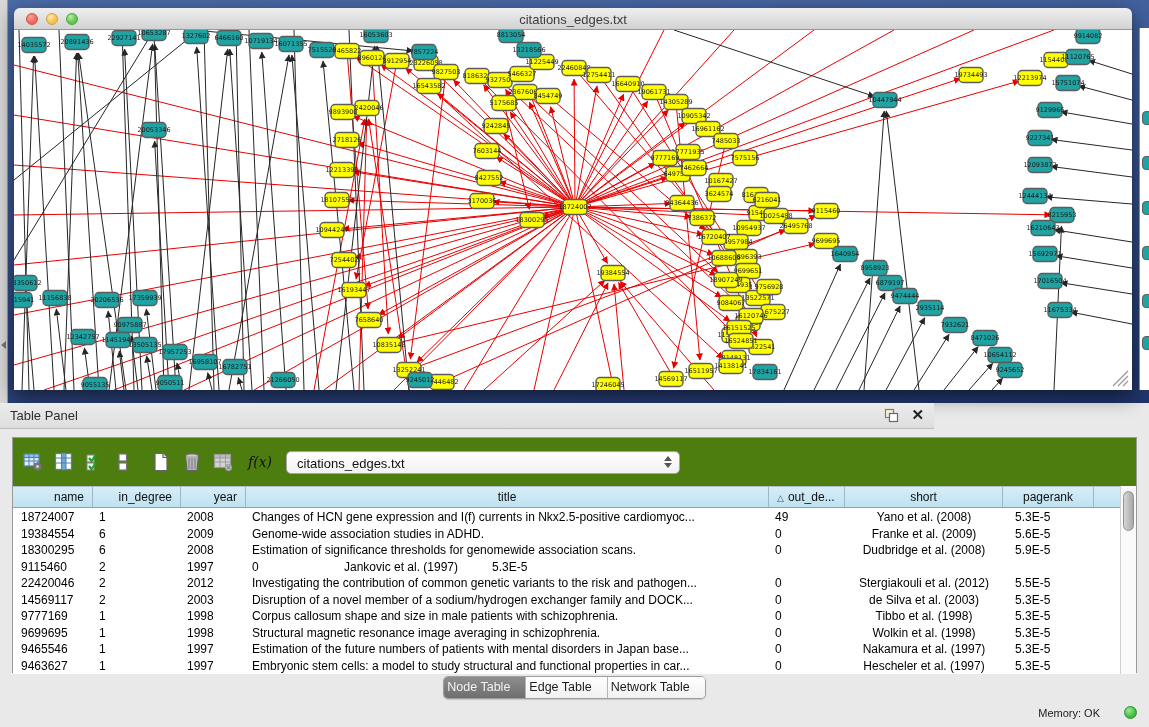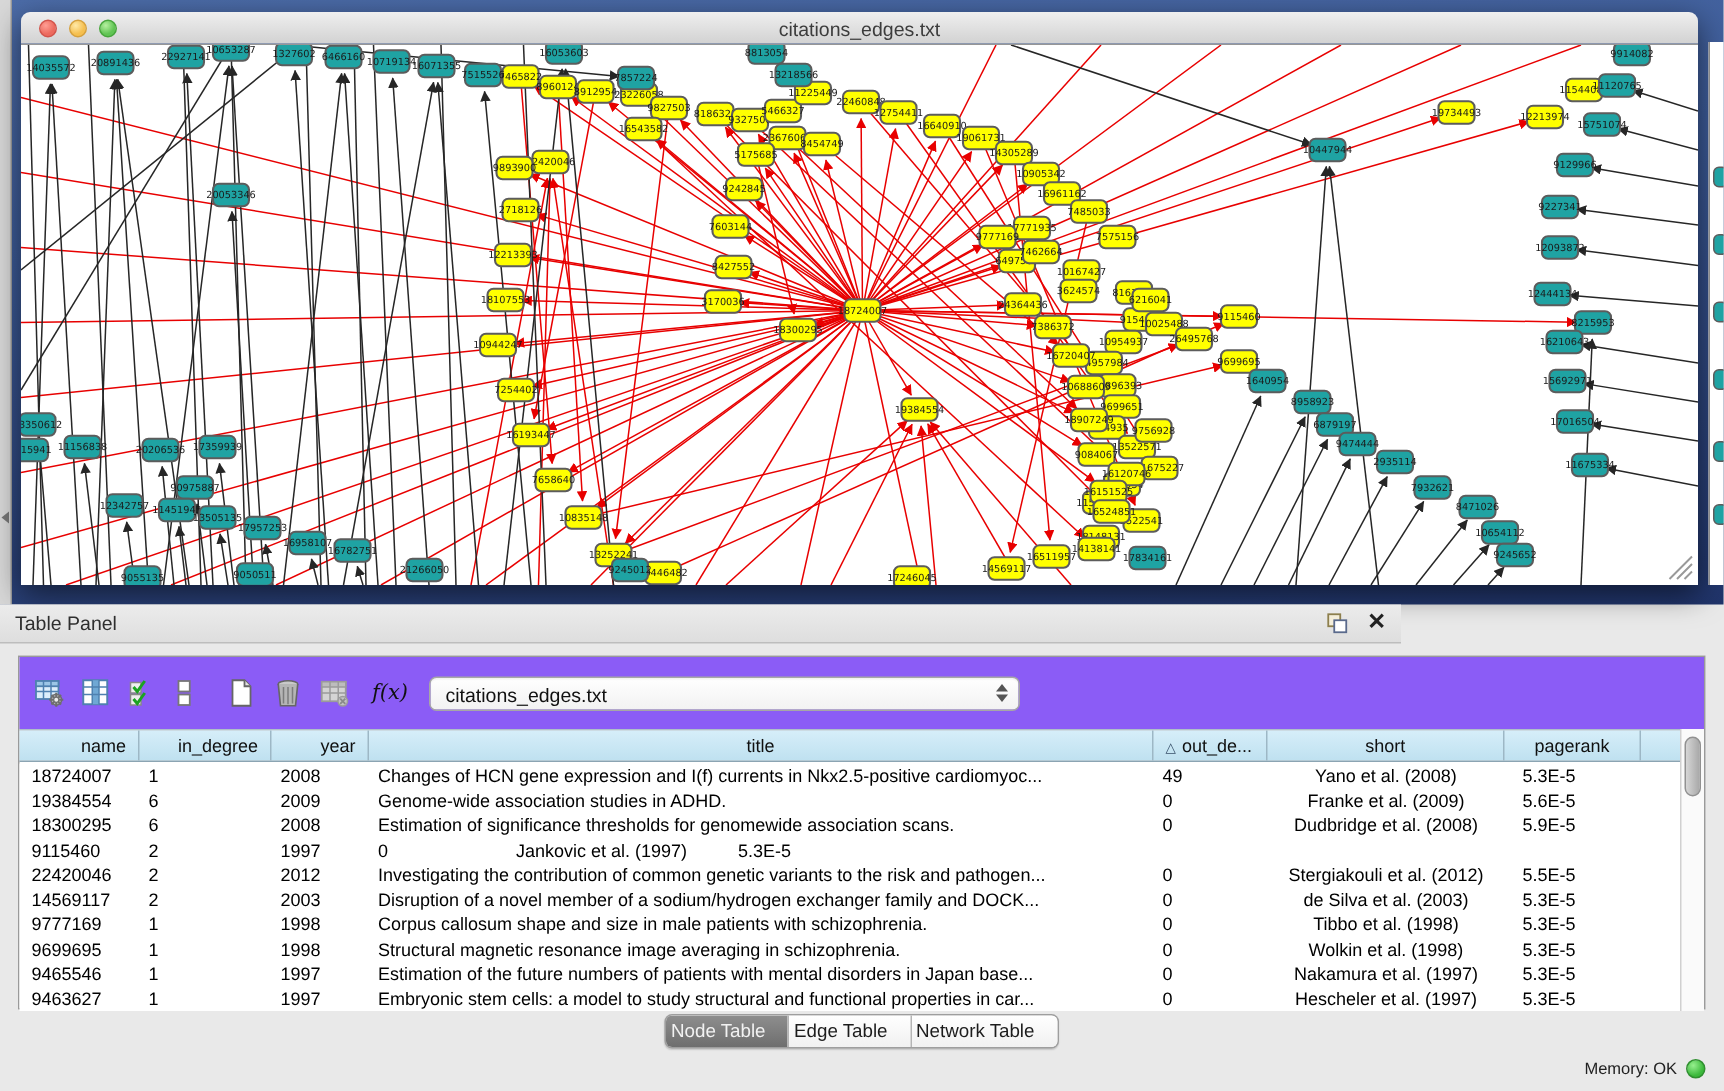--- a/index.html
+++ b/index.html
@@ -38,21 +38,21 @@
   
   .panel-head { position:absolute; left:0; top:403px; width:934px; height:26px;
     background:linear-gradient(#ececec,#dedede); border-bottom:1px solid #bdbdbd; }
   .panel-title { position:absolute; left:10px; top:5px; font-size:13px; color:#2e2e2e; }
   .panel-icons { position:absolute; right:10px; top:4px; display:flex; align-items:center; gap:12px; }
   .close-x { font-size:15px; font-weight:bold; color:#222; line-height:16px; }
 
   .tbox { position:absolute; left:12px; top:437px; width:1125px; height:236px;
     background:#fff; border:1px solid #9a9a9a; }
   .toolbar { position:absolute; left:0; top:0; width:100%; height:48px;
-    display:flex; align-items:center; padding-left:10px; background:#8b5cf6; }
+    display:flex; align-items:center; padding-left:10px; background:#4d7c0f; }
   .tb-icon { width:20px; height:20px; margin-right:11px; display:inline-block; }
   .gap { width:10px; }
   .fx { font-family:"DejaVu Serif", serif; font-style:italic; font-size:14px; color:#111;
     margin:0 14px 0 4px; }
   .combo { position:relative; width:394px; height:23px; border:1px solid #a6a6a6; border-radius:5px;
     background:linear-gradient(#ffffff,#f2f2f2); box-shadow:inset 0 1px 1px rgba(0,0,0,.06); }
   .combo-label { position:absolute; left:10px; top:4px; font-size:13px; color:#111; }
   .combo-arrows { position:absolute; right:7px; top:4px; display:flex; flex-direction:column; gap:2px; }
   .tri-up { width:0; height:0; border-left:4px solid transparent; border-right:4px solid transparent;
     border-bottom:5px solid #555; }
@@ -79,21 +79,21 @@
     background:linear-gradient(90deg,#d6d6d6,#a8a8a8); border:1px solid #919191; }
 
   
   .tabs { position:absolute; left:0; right:0; top:676px; display:flex; justify-content:center; }
   .seg { display:flex; border:1px solid #9e9e9e; border-radius:5px; overflow:hidden;
     background:#fdfdfd; box-shadow:0 1px 1px rgba(0,0,0,.15); }
   .seg-btn { padding:3px 15px 4px 3px; font-size:12.5px; color:#1c1c1c; border-right:1px solid #b5b5b5;
     background:linear-gradient(#ffffff,#f1f1f1); }
   .seg-btn:last-child { border-right:none; }
   .seg-btn.active { background:linear-gradient(#8e8e8e,#6e6e6e); color:#f2f2f2; }
-  .memory { position:absolute; right:12px; top:706px; display:flex; align-items:center; gap:6px; }
+  .memory { position:absolute; right:12px; top:706px; display:flex; align-items:center; gap:24px; }
   .mem-label { font-size:11px; color:#222; }
   .mem-dot { width:13px; height:13px; border-radius:50%;
     background:radial-gradient(circle at 35% 30%, #96ef8e, #3cb93c 65%); border:1px solid #2f8f2f; }
 
   svg text { font-family:"DejaVu Sans", sans-serif; }
 </style>
 </head>
 <body>
 
 <div id="stage">

